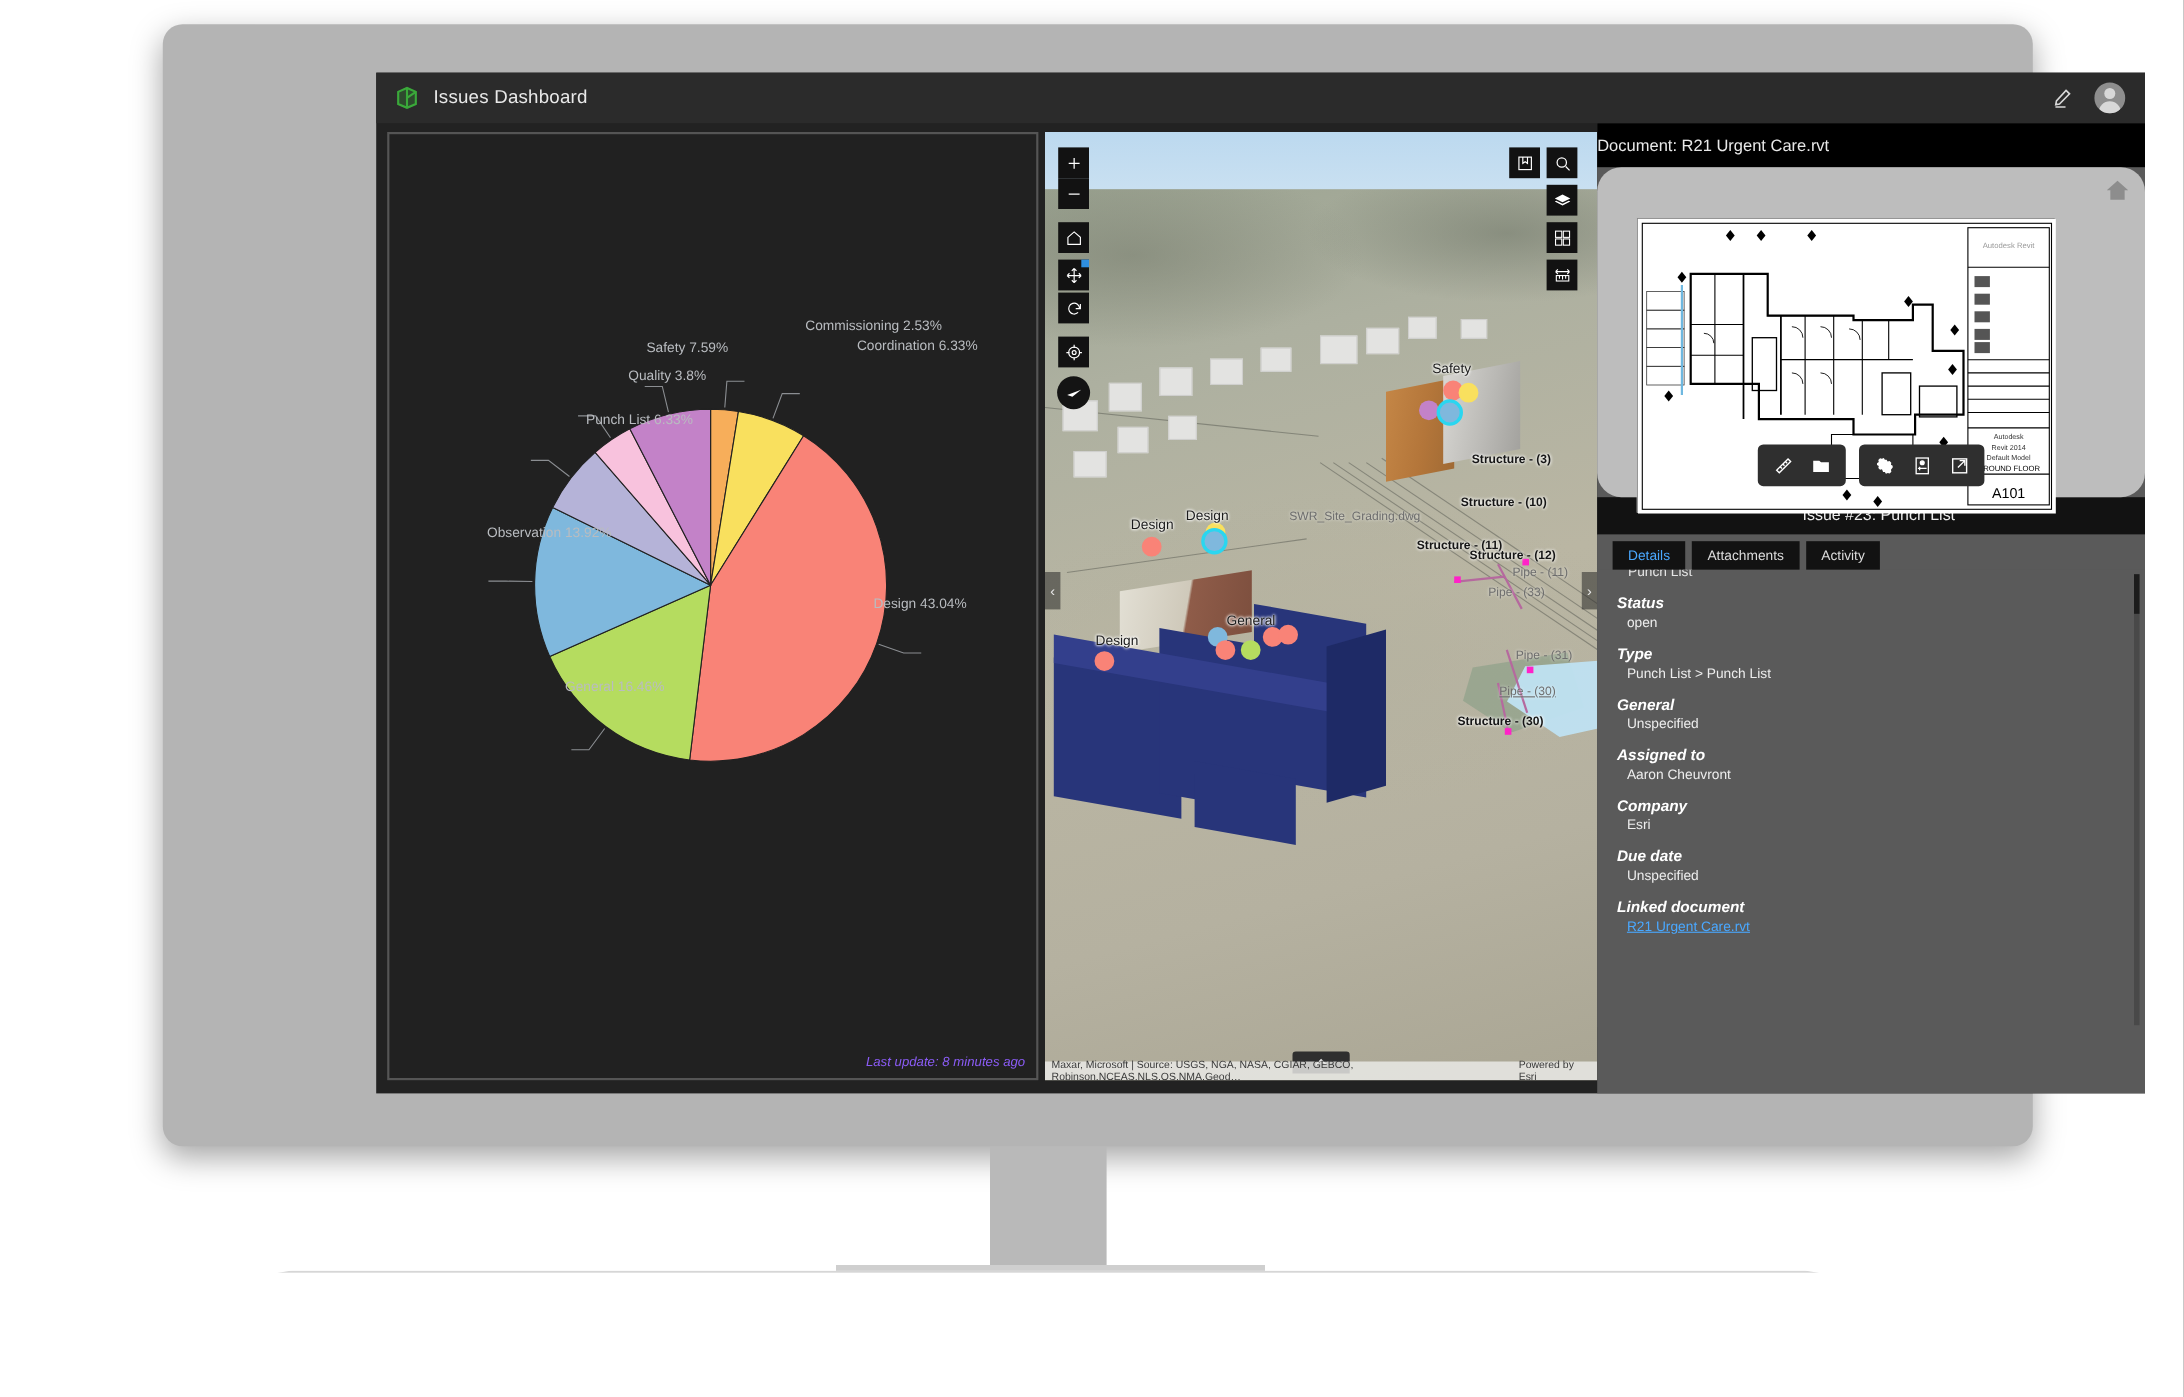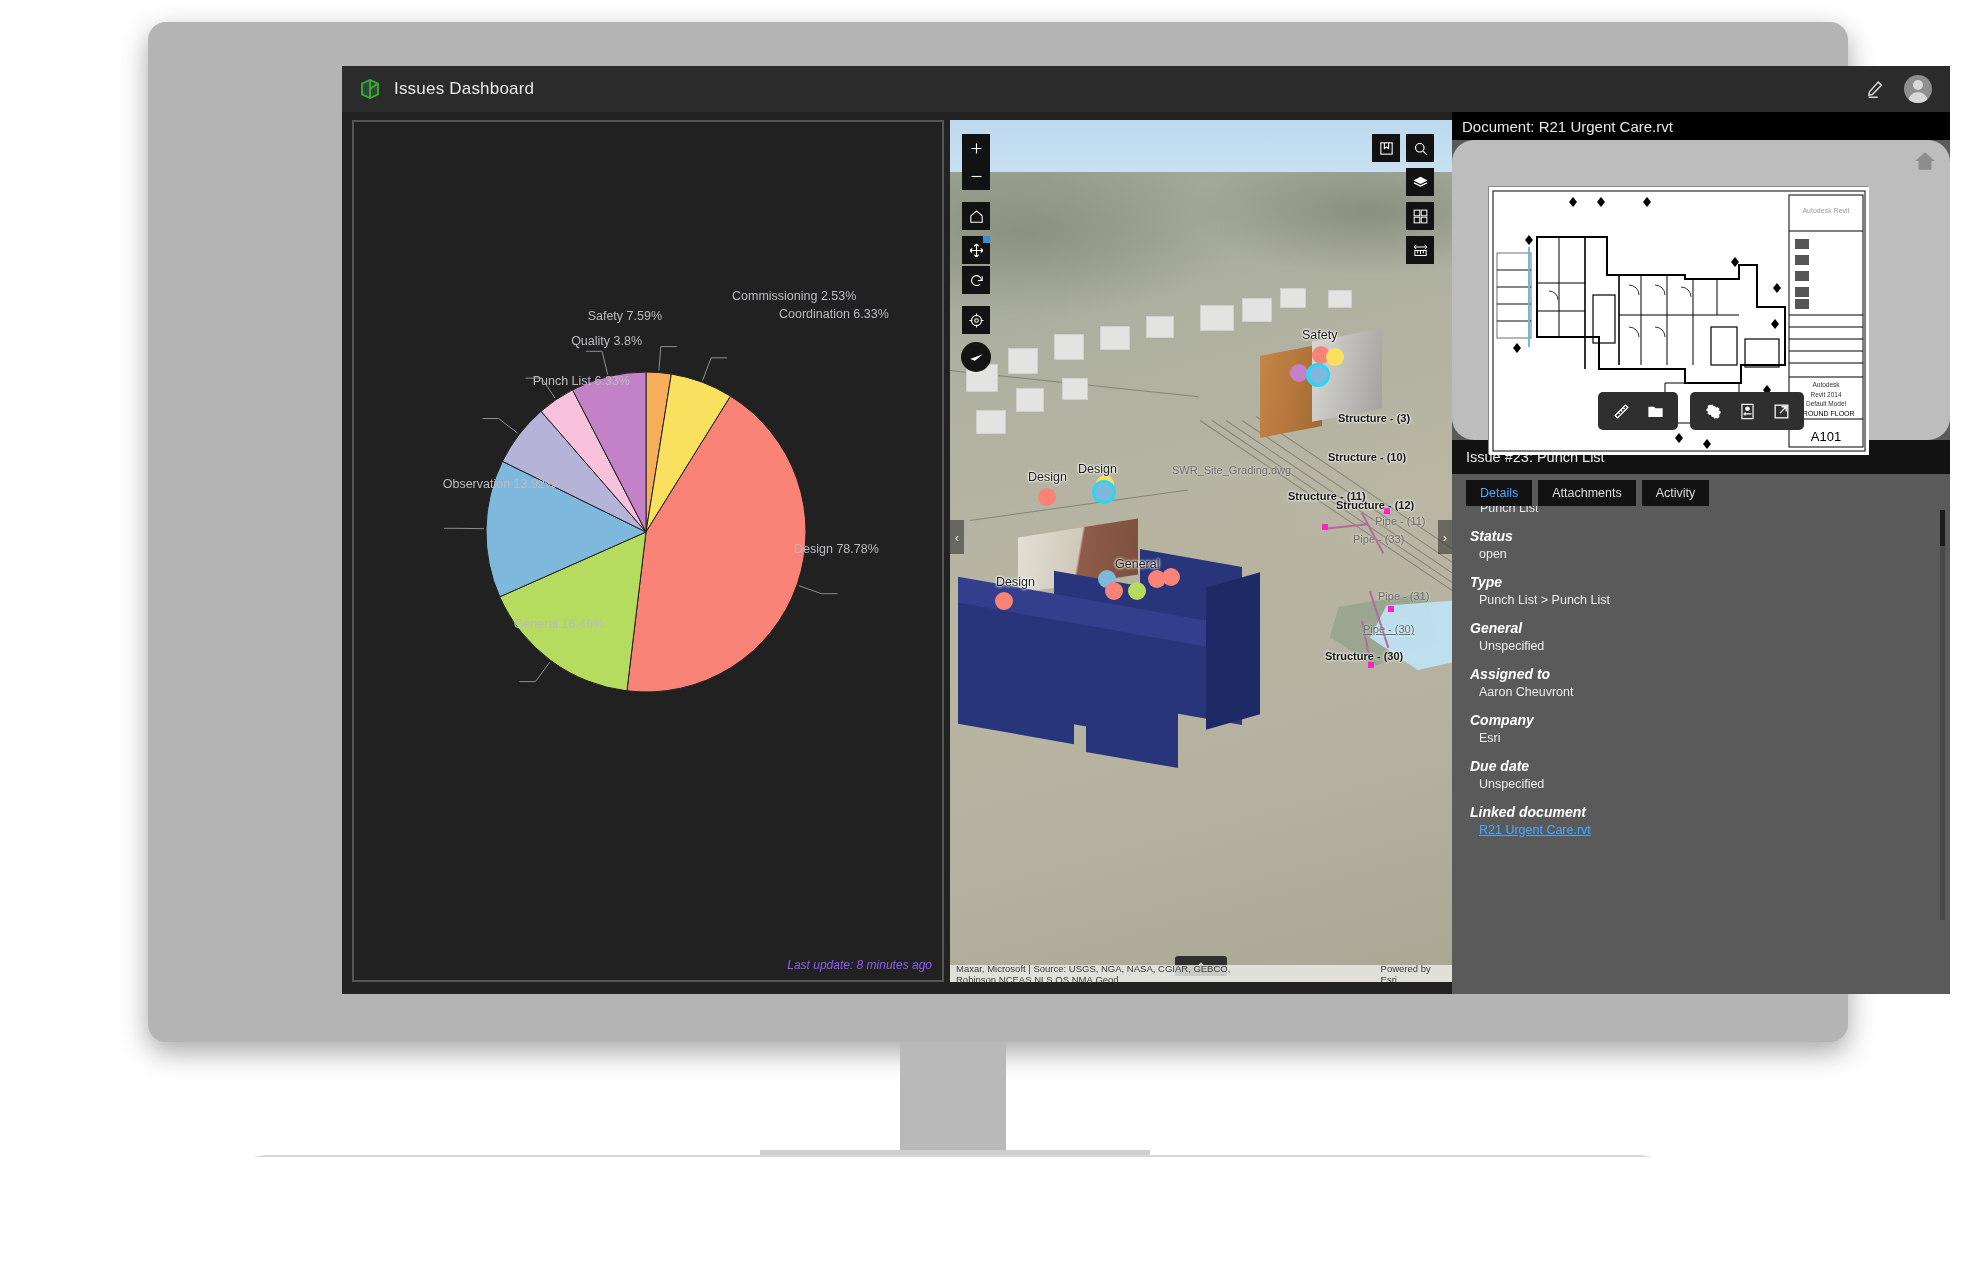--- a/index.html
+++ b/index.html
@@ -190,22 +190,22 @@
     color: #e6e6e6; font-size: 13px; display: flex; align-items: center;
     justify-content: center; cursor: pointer; top: 400px;
   }
 
   
   #right-panel {
     position: absolute; left: 1110px; top: 46px; width: 498px; height: 882px;
     background: #5a5a5a;
   }
   #doc-title-bar {
-    height: 28px; background: #000; color: #e8e8e8;
-    display: flex; align-items: center; padding-left: 10px; font-size: 15px;
+    height: 40px; background: #000; color: #e8e8e8;
+    display: flex; align-items: center; padding-left: 0; font-size: 15px;
   }
   #doc-viewer {
     position: relative; height: 300px; background: #bdbdbd; border-radius: 22px;
   }
   #doc-home-btn {
     position: absolute; right: 12px; top: 8px; width: 26px; height: 26px;
     display: flex; align-items: center; justify-content: center; cursor: pointer;
   }
   #blueprint {
     position: absolute; left: 36px; top: 46px; width: 380px; height: 268px;
@@ -218,21 +218,21 @@
   .doc-tool-group {
     background: #2f2f2f; border-radius: 5px; display: flex; gap: 4px; padding: 5px 8px;
   }
   .doc-tool {
     width: 30px; height: 28px; display: flex; align-items: center; justify-content: center;
     cursor: pointer;
   }
   .doc-tool svg { width: 19px; height: 19px; }
   #issue-title-bar {
     height: 34px; background: #121212; color: #ececec;
-    display: flex; align-items: center; padding-left: 14px; font-size: 14.5px;
+    display: flex; align-items: center; padding-left: 14px; font-size: 14.5px; justify-content: center;
   }
   #issue-tabs {
     display: flex; gap: 6px; padding: 6px 12px 0 14px; background: #5a5a5a;
   }
   .issue-tab {
     background: #121212; color: #dcdcdc; font-size: 12.5px;
     padding: 6px 14px; cursor: pointer;
   }
   .issue-tab.active { color: #4aa8ff; }
   #issue-body {
@@ -308,21 +308,21 @@
         </svg>
       </div>
 
       <div class="pie-label r" style="left:378px; top:167px;"><span>Commissioning 2.53%</span></div>
       <div class="pie-label r" style="left:425px; top:185px;"><span>Coordination 6.33%</span></div>
       <div class="pie-label l" style="left:180px; top:187px; width:128px;"><span>Safety 7.59%</span></div>
       <div class="pie-label l" style="left:160px; top:212px; width:128px;"><span>Quality 3.8%</span></div>
       <div class="pie-label l" style="left:98px; top:252px; width:178px;"><span>Punch List 6.33%</span></div>
       <div class="pie-label l" style="left:74px; top:355px; width:128px;"><span>Observation 13.92%</span></div>
       <div class="pie-label l" style="left:120px; top:495px; width:130px;"><span>General 16.46%</span></div>
-      <div class="pie-label r" style="left:440px; top:420px;"><span>Design 78.78%</span></div>
+      <div class="pie-label r" style="left:440px; top:420px;"><span>Design 43.04%</span></div>
 
       <div id="last-update">Last update: 8 minutes ago</div>
     </div>
 
     <div id="map-panel">
       <div id="map-terrain"></div>
 
       <div class="road" style="left:250px; top:300px; width:330px; transform:rotate(34deg);"></div>
       <div class="road" style="left:262px; top:300px; width:330px; transform:rotate(34deg);"></div>
       <div class="road" style="left:276px; top:300px; width:330px; transform:rotate(34deg);"></div>

